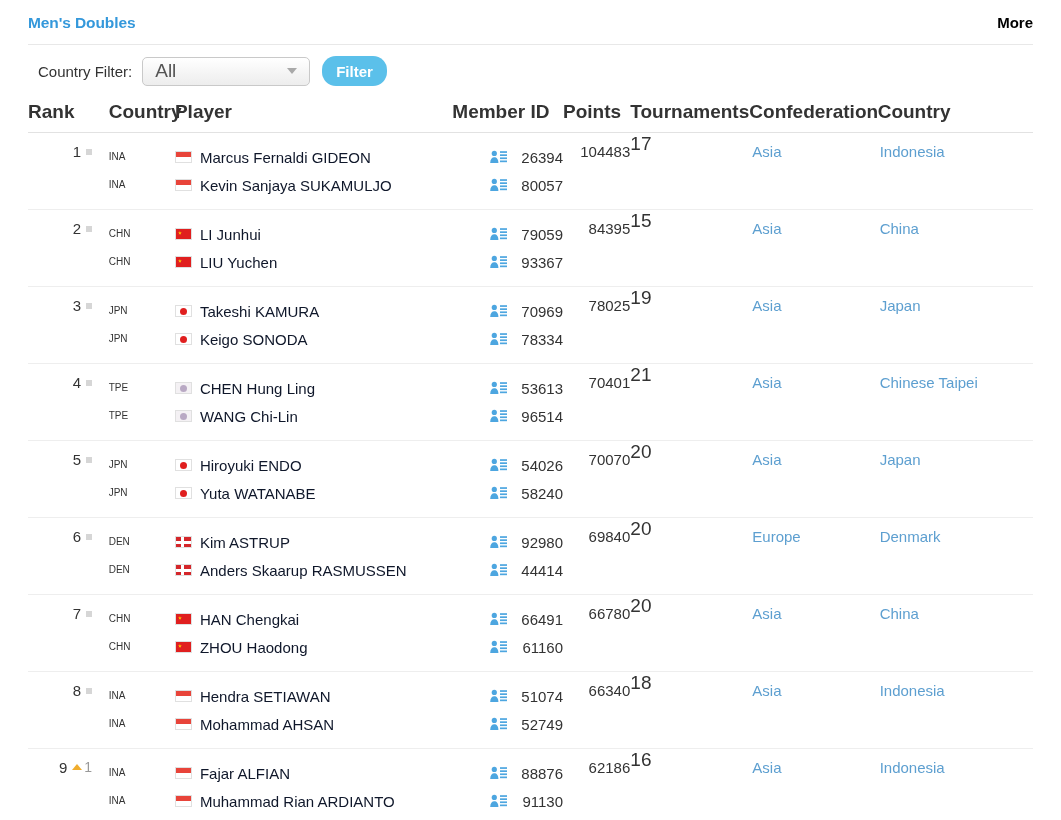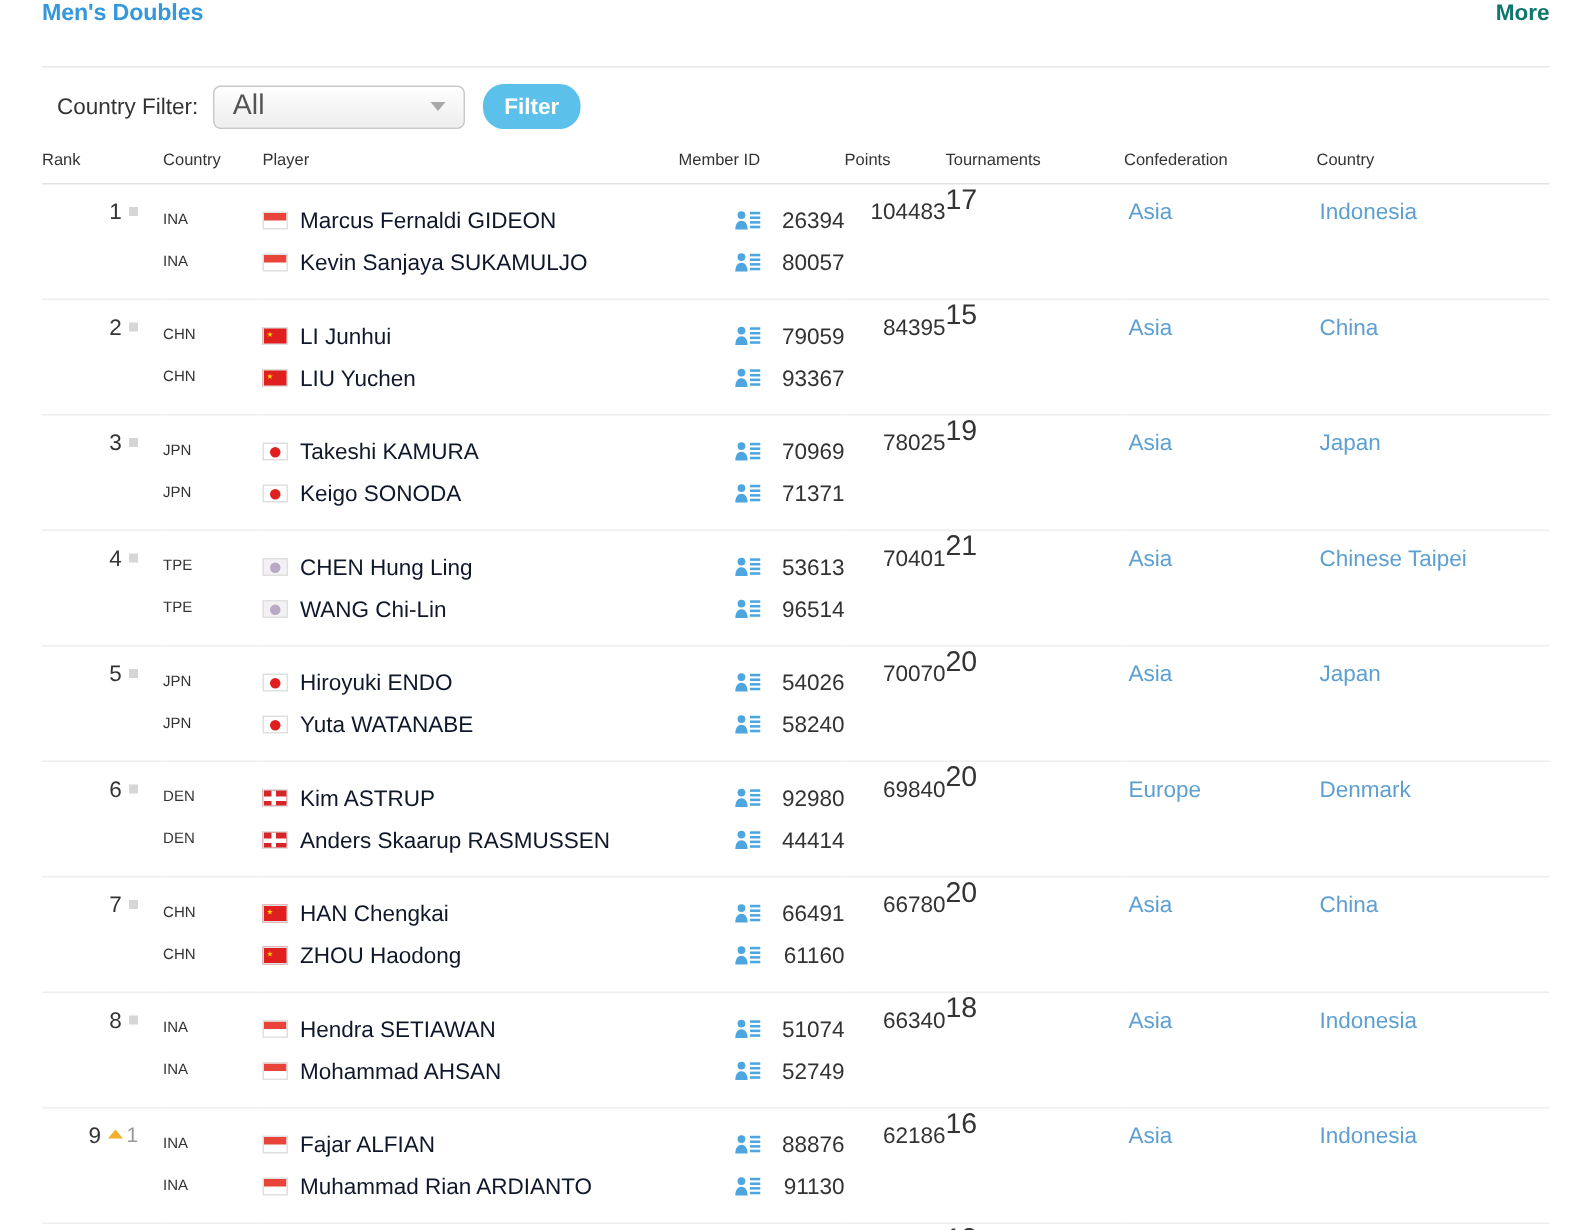--- a/index.html
+++ b/index.html
@@ -22,34 +22,35 @@
     box-sizing: border-box;
     padding: 0 28px 0 28px;
   }
 
   
   .titlebar {
     display: flex;
     align-items: baseline;
     justify-content: space-between;
     height: 45px;
+    padding-top: 14px;
     box-sizing: border-box;
     border-bottom: 1px solid #e8e8e8;
   }
   .cat-title {
     font-size: 15.5px;
     font-weight: bold;
     color: #3498db;
     letter-spacing: -0.1px;
     cursor: pointer;
   }
   .more-link {
     font-size: 15px;
     font-weight: bold;
-    color: #0f766e;
+    color: #000000;
     cursor: pointer;
   }
 
   
   .filterbar {
     display: flex;
     align-items: center;
     height: 52px;
     padding-left: 10px;
   }
@@ -102,22 +103,22 @@
     align-items: center;
   }
 
   
   table.rank {
     width: 100%;
     border-collapse: collapse;
     table-layout: fixed;
   }
   table.rank thead th {
-    font-size: 11px;
-    font-weight: normal;
+    font-size: 19px;
+    font-weight: bold;
     color: #333333;
     padding: 4px 0 9px 0;
     border-bottom: 1px solid #e2e2e2;
     text-align: left;
     vertical-align: bottom;
     white-space: nowrap;
   }
   th.c-rank   { width: 62px;  text-align: right; padding-right: 0; }
   th.c-flagsp { width: 16px; }
   th.c-ctry   { width: 64px;  padding-left: 0; }
@@ -434,21 +435,21 @@
             </div>
             <div class="mid-line">
               <svg class="mid-icon" viewBox="0 0 17 14" xmlns="http://www.w3.org/2000/svg">
                 <circle cx="4.3" cy="3.4" r="2.6" fill="#4da6e0"></circle>
                 <path d="M0.2 13 C0.2 9.2 2.0 7.2 4.3 7.2 C6.6 7.2 8.4 9.2 8.4 13 Z" fill="#4da6e0"></path>
                 <rect x="10" y="1.2" width="7" height="1.7" fill="#4da6e0"></rect>
                 <rect x="10" y="4.3" width="7" height="1.7" fill="#4da6e0"></rect>
                 <rect x="10" y="7.4" width="7" height="1.7" fill="#4da6e0"></rect>
                 <rect x="10" y="10.5" width="7" height="1.7" fill="#4da6e0"></rect>
               </svg>
-              <span class="mid-val">71371</span>
+              <span class="mid-val">78334</span>
             </div>
           </td>
           <td class="pts-cell">78025</td>
           <td class="tour-cell">19</td>
           <td class="conf-cell"><span class="link">Asia</span></td>
           <td class="country-cell"><span class="link">Japan</span></td>
         </tr>
         <tr class="group">
           <td class="rank-cell"><span class="rank-num">4</span><span class="mv"><span class="mv-flat"></span></span></td>
           <td></td>

